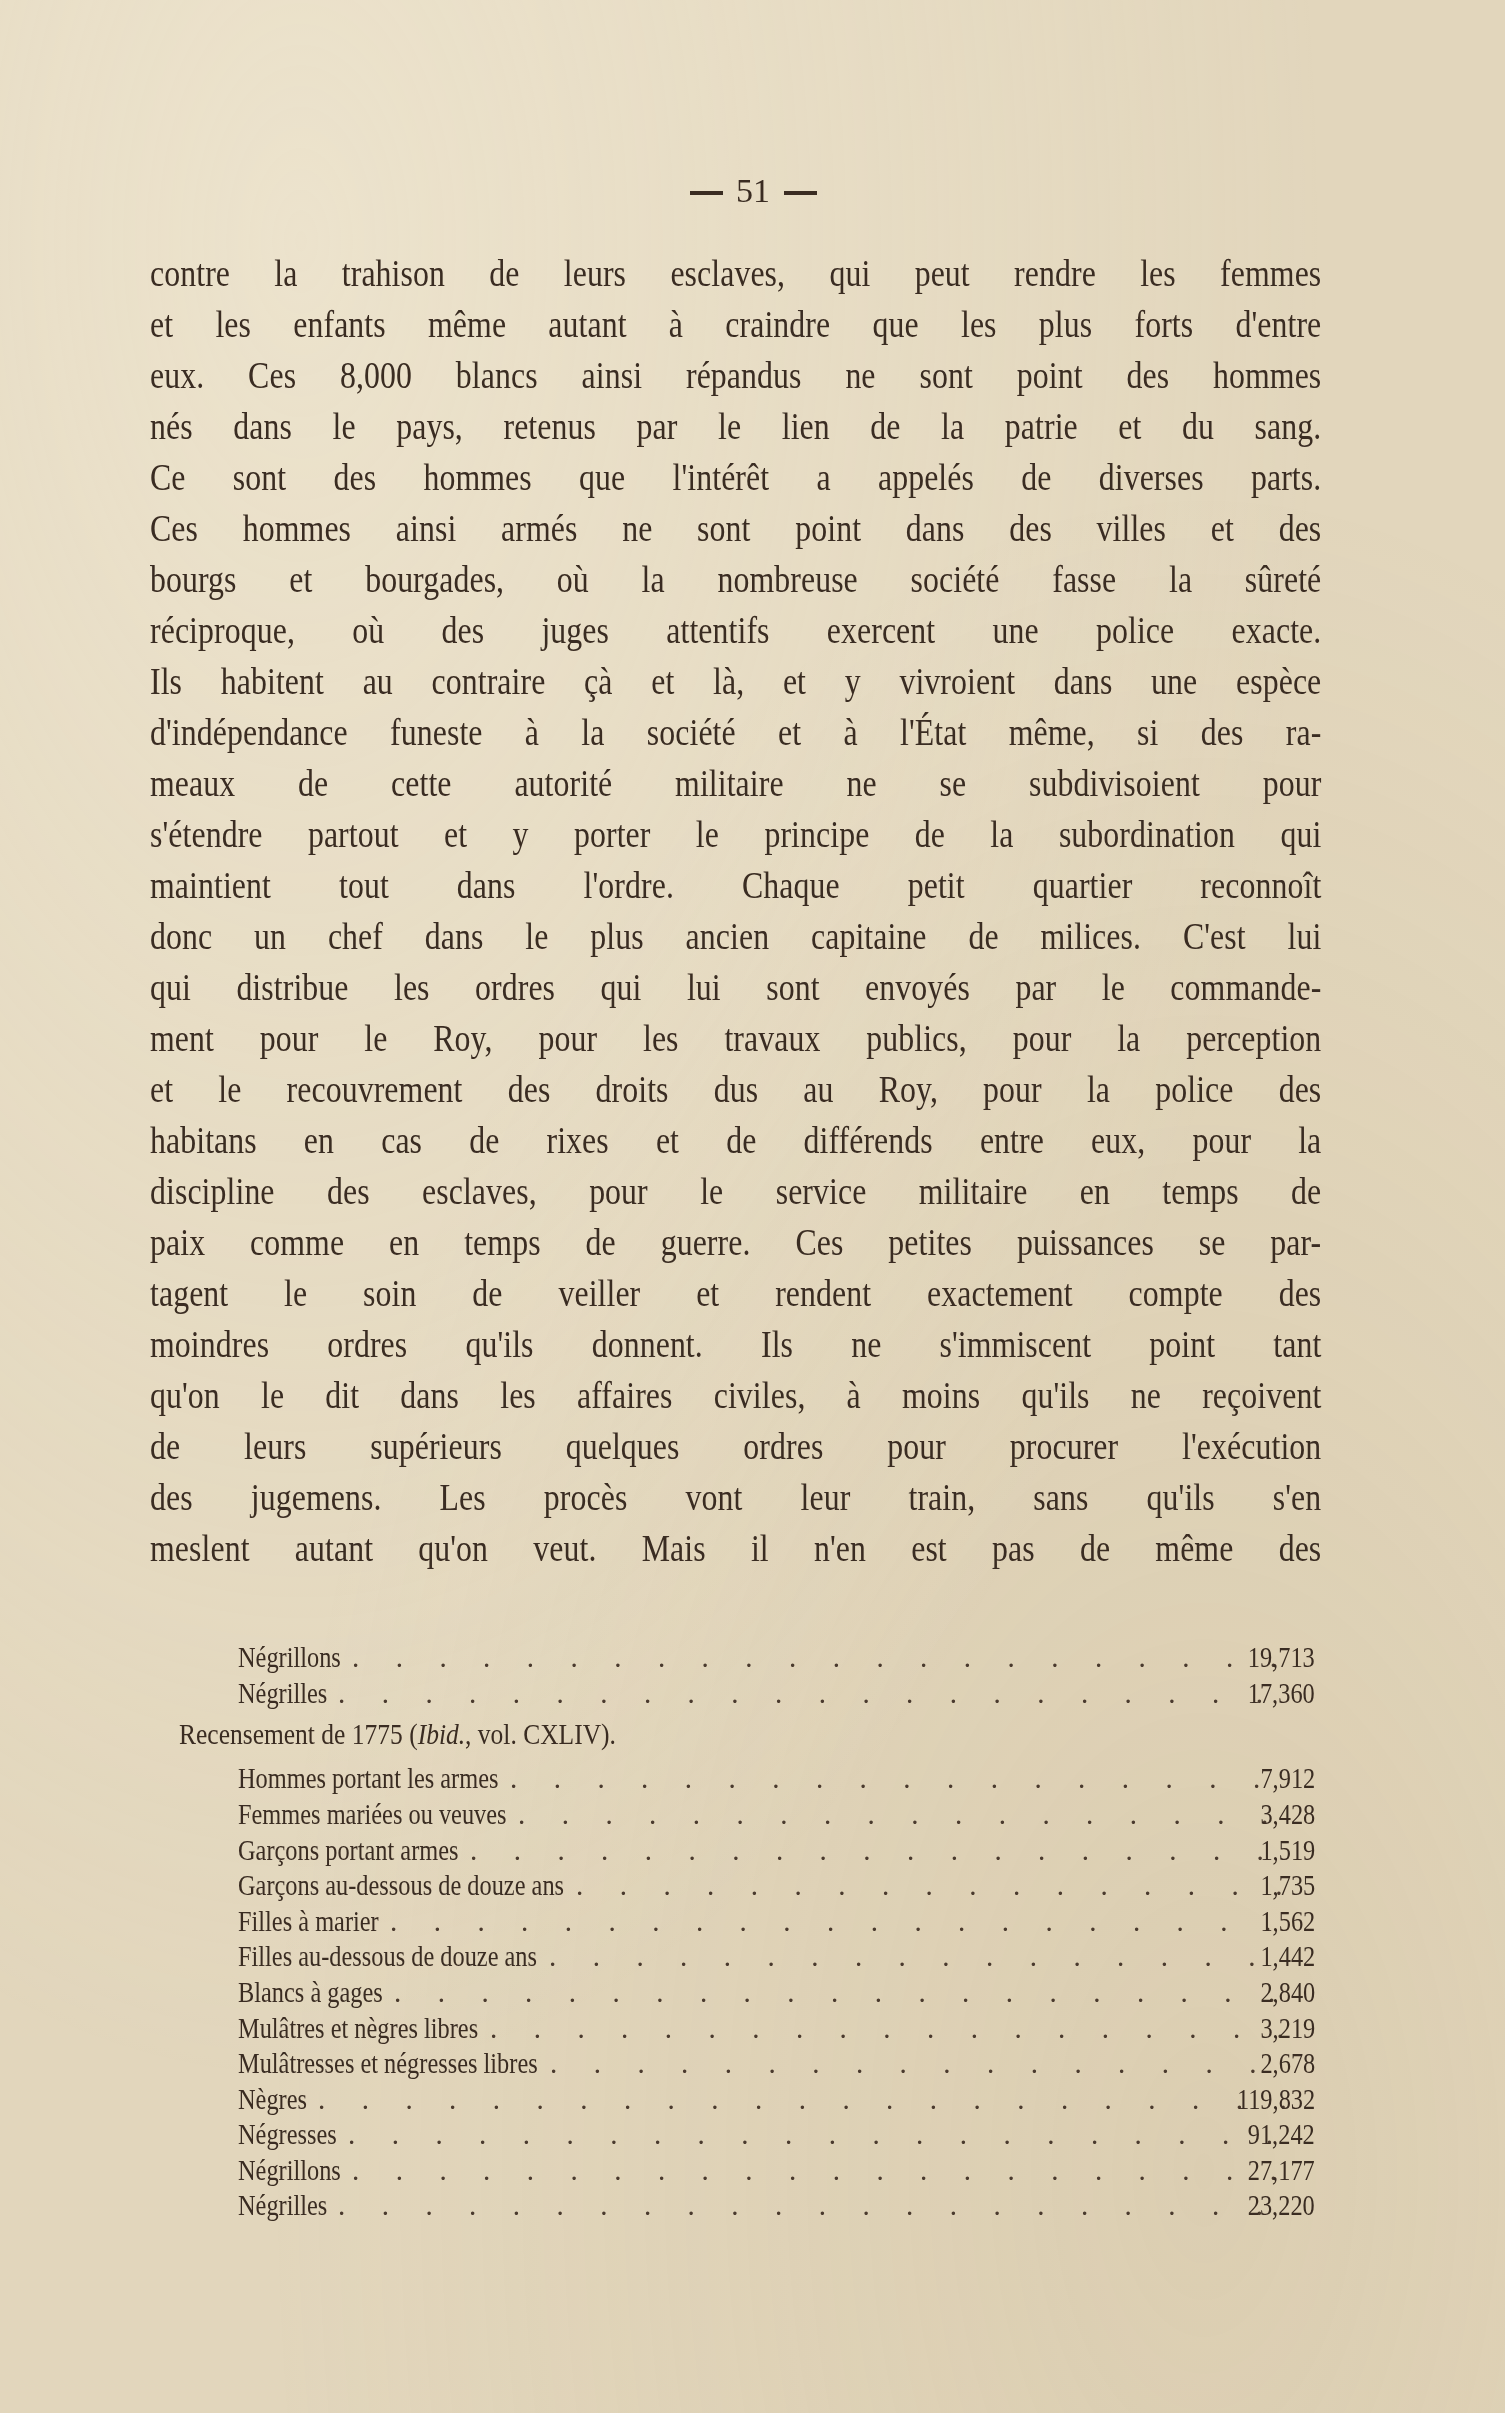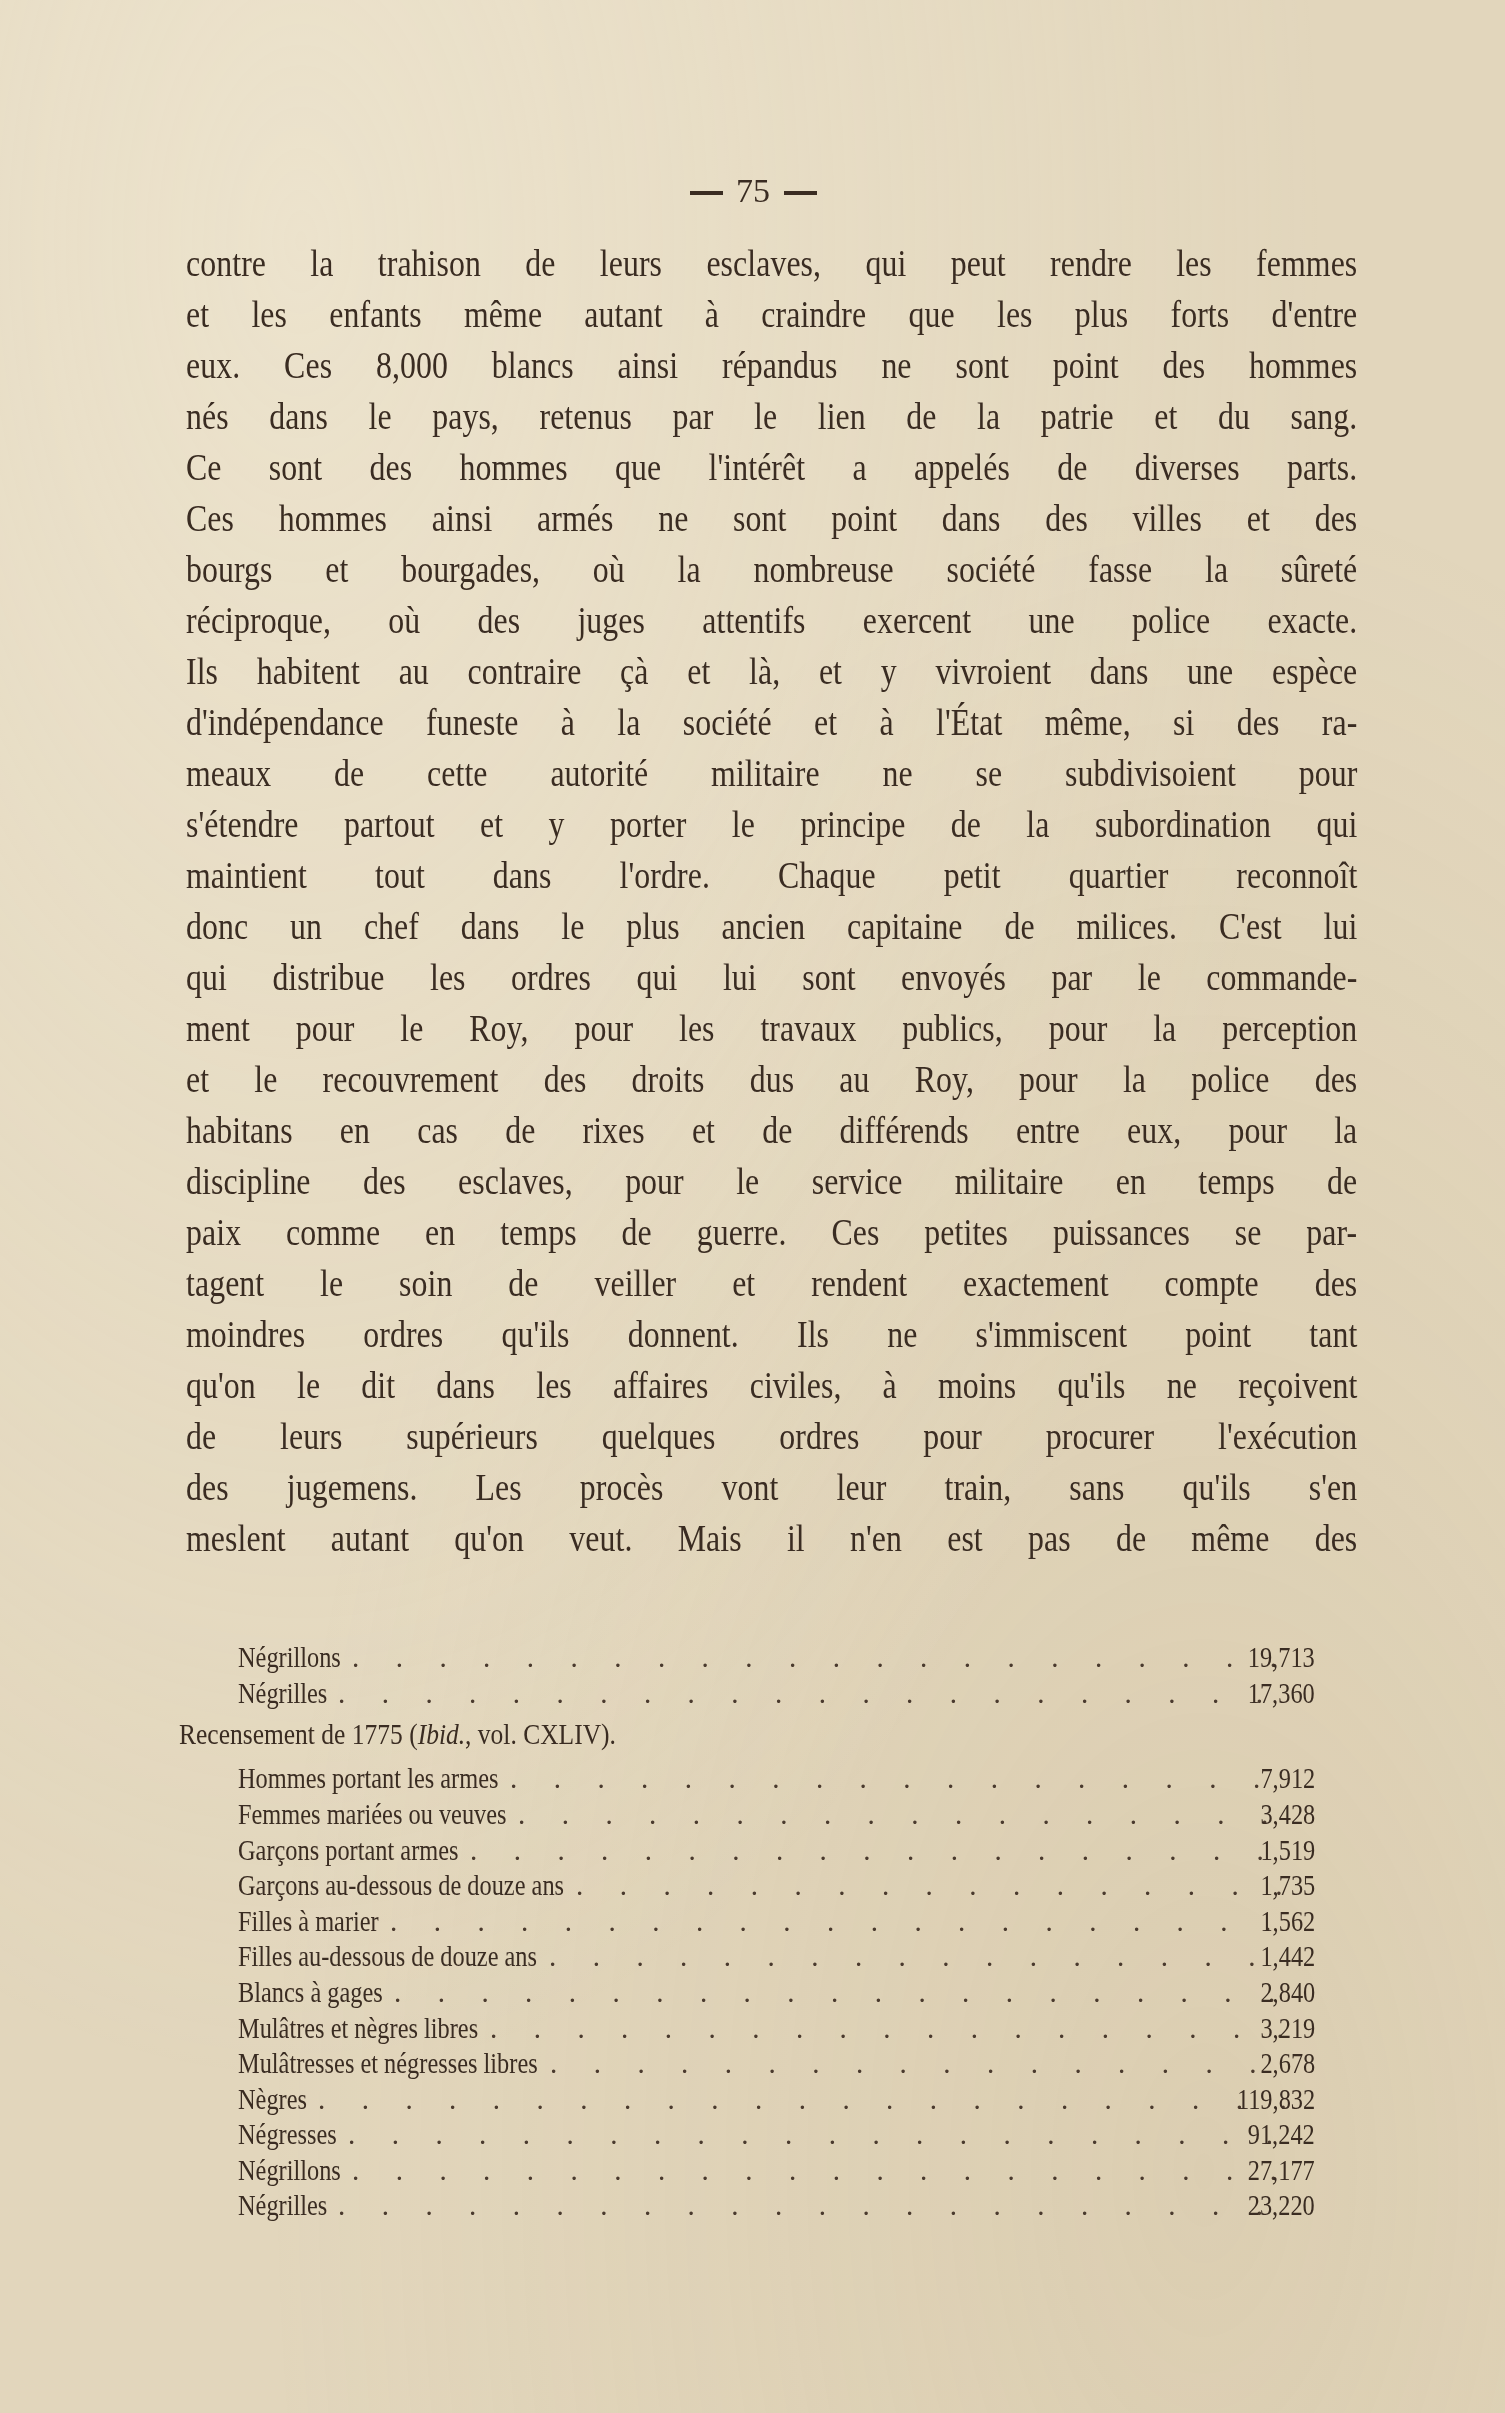--- a/index.html
+++ b/index.html
@@ -40,23 +40,22 @@
       height: 3.7px;
       background: #3a2c22;
       vertical-align: middle;
       margin: 0 13.5px;
       position: relative;
       top: -1.5px;
     }
     .body-text {
       position: absolute;
       left: 150px;
-      top: 238px;
+      top: 248px;
       width: 1171px;
-      margin-left: 36px;
     }
     .line {
       display: block;
       height: 51px;
       line-height: 51px;
       font-size: 37px;
       white-space: nowrap;
       text-align: justify;
       text-align-last: justify;
       letter-spacing: 0.1px;
@@ -115,21 +114,21 @@
       transform-origin: left center;
     }
     .section-header .ital { font-style: italic; }
   </style>
 </head>
 <body>
 
 <div class="page">
 
   <div class="page-number">
-    <span class="dash"></span><span>75</span><span class="dash"></span>
+    <span class="dash"></span><span>51</span><span class="dash"></span>
   </div>
 
   <div class="body-text">
     <span class="line">contre la trahison de leurs esclaves, qui peut rendre les femmes</span>
     <span class="line">et les enfants même autant à craindre que les plus forts d'entre</span>
     <span class="line">eux. Ces 8,000 blancs ainsi répandus ne sont point des hommes</span>
     <span class="line">nés dans le pays, retenus par le lien de la patrie et du sang.</span>
     <span class="line">Ce sont des hommes que l'intérêt a appelés de diverses parts.</span>
     <span class="line">Ces hommes ainsi armés ne sont point dans des villes et des</span>
     <span class="line">bourgs et bourgades, où la nombreuse société fasse la sûreté</span>

